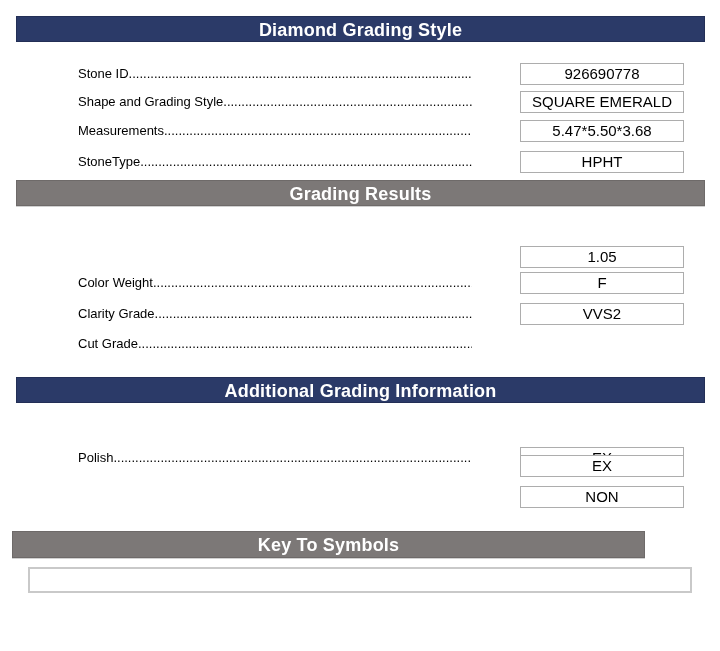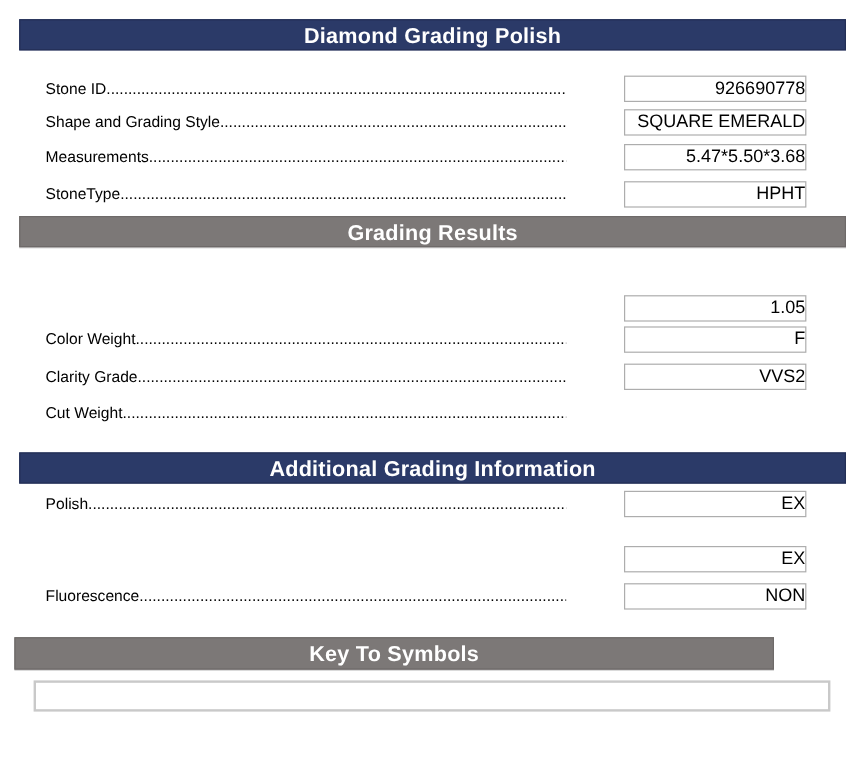--- a/index.html
+++ b/index.html
@@ -46,39 +46,40 @@
     font-size: 13px;
     line-height: 22px;
   }
   .leader {
     display: flex;
     width: 434px;
     overflow: hidden;
   }
   .leader .lbl {
     white-space: nowrap;
+    margin-left: 40px;
   }
   .leader .dots {
     flex: 1;
     overflow: hidden;
     white-space: nowrap;
   }
   .leader .dots::after {
     content: "....................................................................................................................................................................";
   }
   .field {
     position: absolute;
     left: 482px;
     top: 0;
-    width: 152px;
+    width: 164px;
     height: 22px;
     box-sizing: border-box;
     border: 1px solid #adadad;
     background: #ffffff;
-    text-align: right;
+    text-align: center;
     font-size: 15px;
     line-height: 20px;
     color: #000000;
   }
   .key-bar {
     left: 12px;
     width: 633px;
     height: 27px;
     line-height: 27px;
   }
@@ -95,21 +96,21 @@
     line-height: 22px;
     padding: 0 6px;
   }
 </style>
 </head>
 <body>
 
 <div class="canvas">
 
   <div class="bar navy" style="top:16px">
-    <span>Diamond Grading Polish</span>
+    <span>Diamond Grading Style</span>
   </div>
 
   <div class="row" style="top:63px">
     <div class="leader">
       <span class="lbl">Stone ID</span>
       <span class="dots"></span>
     </div>
     <div class="field">926690778</div>
   </div>
 
@@ -156,46 +157,42 @@
   <div class="row" style="top:303px">
     <div class="leader">
       <span class="lbl">Clarity Grade</span>
       <span class="dots"></span>
     </div>
     <div class="field">VVS2</div>
   </div>
 
   <div class="row" style="top:333px">
     <div class="leader">
-      <span class="lbl">Cut Weight</span>
+      <span class="lbl">Cut Grade</span>
       <span class="dots"></span>
     </div>
   </div>
 
   <div class="bar navy" style="top:377px">
     <span>Additional Grading Information</span>
   </div>
 
-  <div class="row" style="top:409px">
+  <div class="row" style="top:447px">
     <div class="leader">
       <span class="lbl">Polish</span>
       <span class="dots"></span>
     </div>
     <div class="field">EX</div>
   </div>
 
   <div class="row" style="top:455px">
     <div class="field">EX</div>
   </div>
 
   <div class="row" style="top:486px">
-    <div class="leader">
-      <span class="lbl">Fluorescence</span>
-      <span class="dots"></span>
-    </div>
     <div class="field">NON</div>
   </div>
 
   <div class="bar gray key-bar" style="top:531px">
     <span>Key To Symbols</span>
   </div>
 
   <div class="key-box"></div>
 
 </div>

